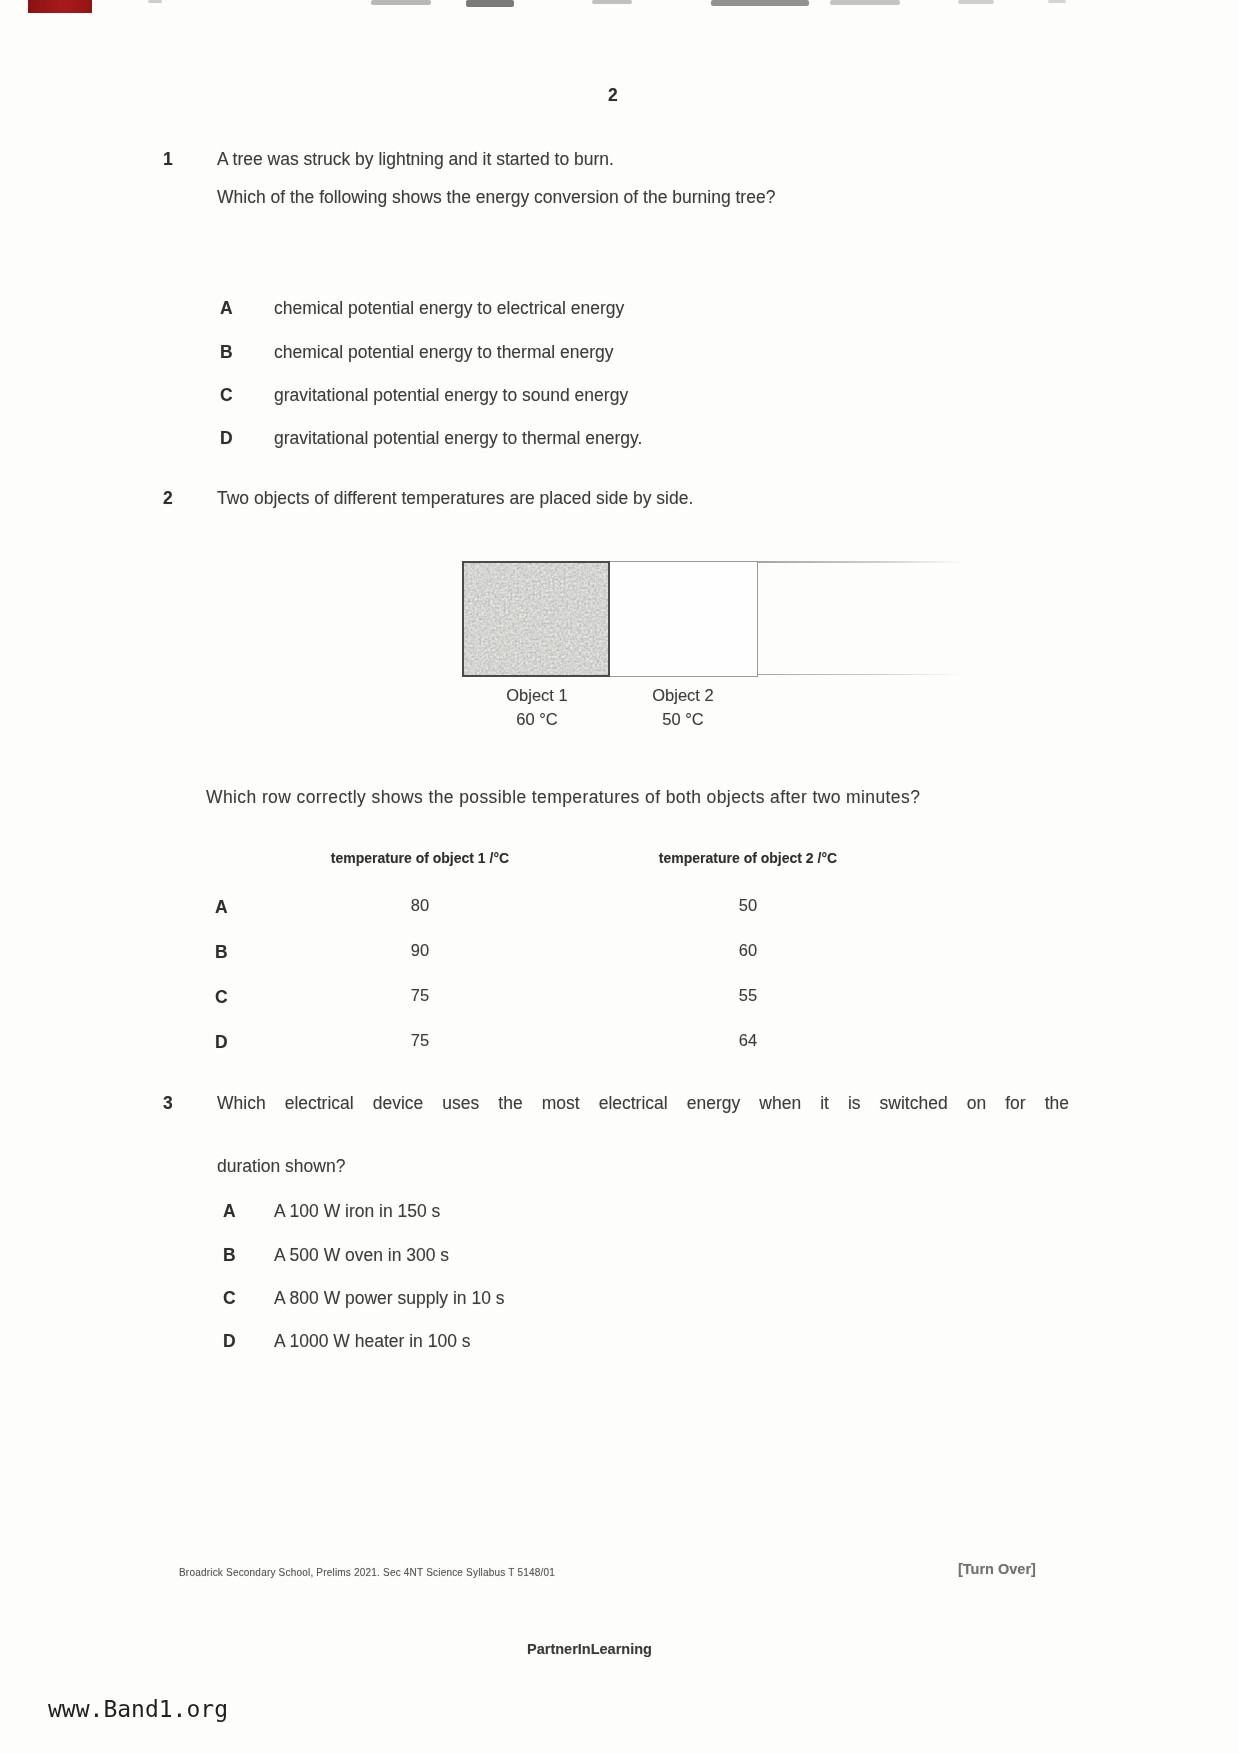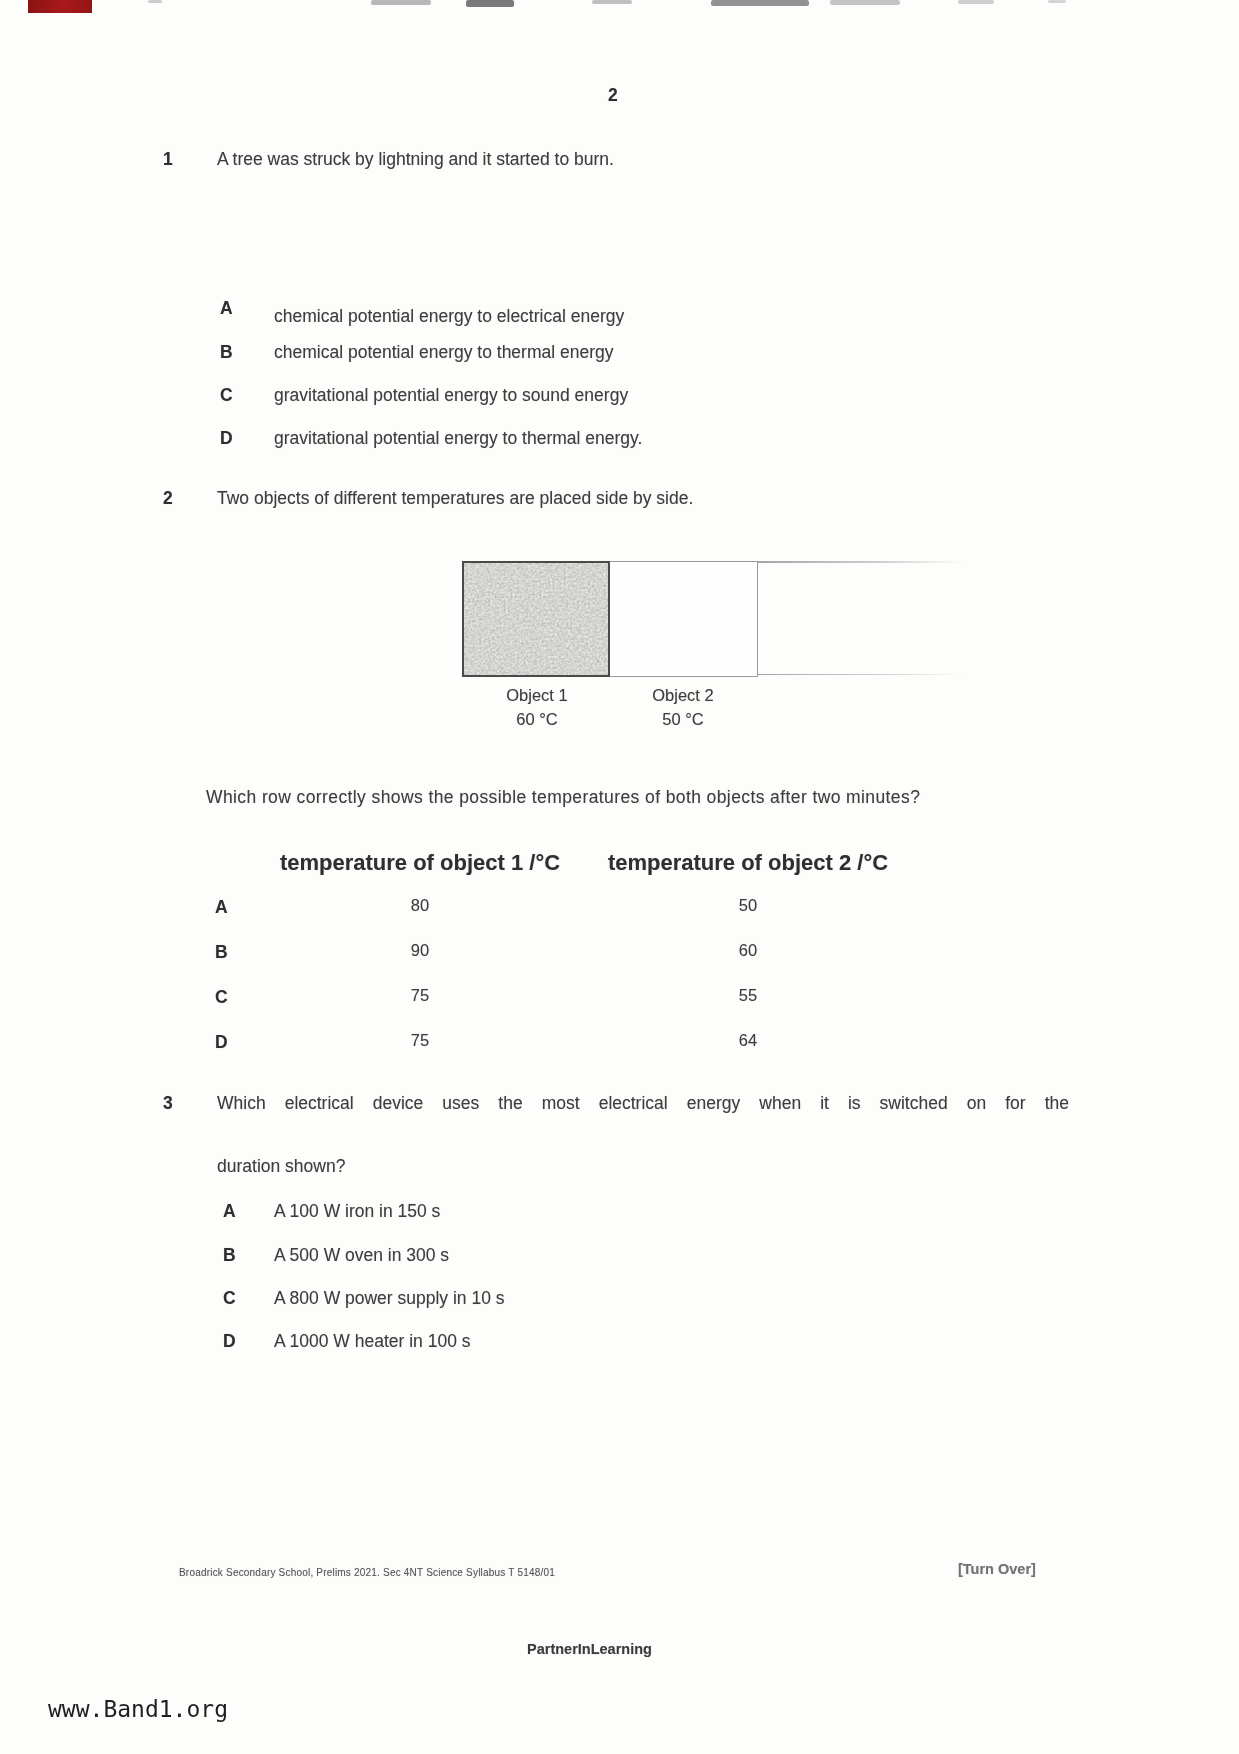--- a/index.html
+++ b/index.html
@@ -34,21 +34,21 @@
   .fig-left svg{display:block;width:100%;height:100%;}
   .fig-right{position:absolute;left:148px;top:0;width:148px;height:116px;
              border:1px solid #9a9a9a;border-left:none;box-sizing:border-box;background:#fefefe;}
   .ext{position:absolute;height:2px;background:linear-gradient(90deg,#a5a5a5,#cfcfcf 60%,rgba(230,230,230,0));}
   .ext-top{left:758px;top:561px;width:205px;}
   .ext-bot{left:758px;top:674px;width:205px;height:1px;}
   .fig-label{position:absolute;width:150px;text-align:center;font-size:16.5px;
              text-shadow:0 0 1px rgba(90,90,90,.35);}
   
   .th{position:absolute;width:340px;text-align:center;font-weight:bold;color:#2f2f2f;
-      font-size:22px;text-shadow:0 0 1px rgba(90,90,90,.35);}
+      font-size:14px;text-shadow:0 0 1px rgba(90,90,90,.35);}
   .tv{position:absolute;width:340px;text-align:center;font-size:16.5px;
       text-shadow:0 0 1px rgba(90,90,90,.35);}
   .justify-line{white-space:normal;width:852px;text-align:justify;text-align-last:justify;}
   .footer-left{font-size:10px;color:#565656;letter-spacing:.2px;}
   .footer-right{font-size:14.5px;font-weight:bold;color:#737373;}
   .partner{font-size:14.5px;font-weight:600;color:#3a3a3a;}
   .watermark{font-family:"DejaVu Sans Mono","Liberation Mono",monospace;
              font-size:23px;color:#1f1f1f;text-shadow:none;}
 </style>
 </head>
@@ -63,23 +63,24 @@
   <div class="dash d4"></div>
   <div class="dash d5"></div>
   <div class="dash d6"></div>
   <div class="dash d7"></div>
   <div class="dash d8"></div>
 
   <div class="txt bold" style="left:608px;top:84px;">2</div>
 
   <div class="txt bold" style="left:163px;top:148px;">1</div>
   <div class="txt" style="left:217px;top:148px;">A tree was struck by lightning and it started to burn.</div>
+  <div class="txt" style="left:217px;top:186px;">Which of the following shows the energy conversion of the burning tree?</div>
 
   <div class="txt bold" style="left:220px;top:297px;">A</div>
-  <div class="txt" style="left:274px;top:297px;margin-top:8px;">chemical potential energy to electrical energy</div>
+  <div class="txt" style="left:274px;top:297px;">chemical potential energy to electrical energy</div>
   <div class="txt bold" style="left:220px;top:341px;">B</div>
   <div class="txt" style="left:274px;top:341px;">chemical potential energy to thermal energy</div>
   <div class="txt bold" style="left:220px;top:384px;">C</div>
   <div class="txt" style="left:274px;top:384px;">gravitational potential energy to sound energy</div>
   <div class="txt bold" style="left:220px;top:427px;">D</div>
   <div class="txt" style="left:274px;top:427px;">gravitational potential energy to thermal energy.</div>
 
   <div class="txt bold" style="left:163px;top:487px;">2</div>
   <div class="txt" style="left:217px;top:487px;">Two objects of different temperatures are placed side by side.</div>
 

